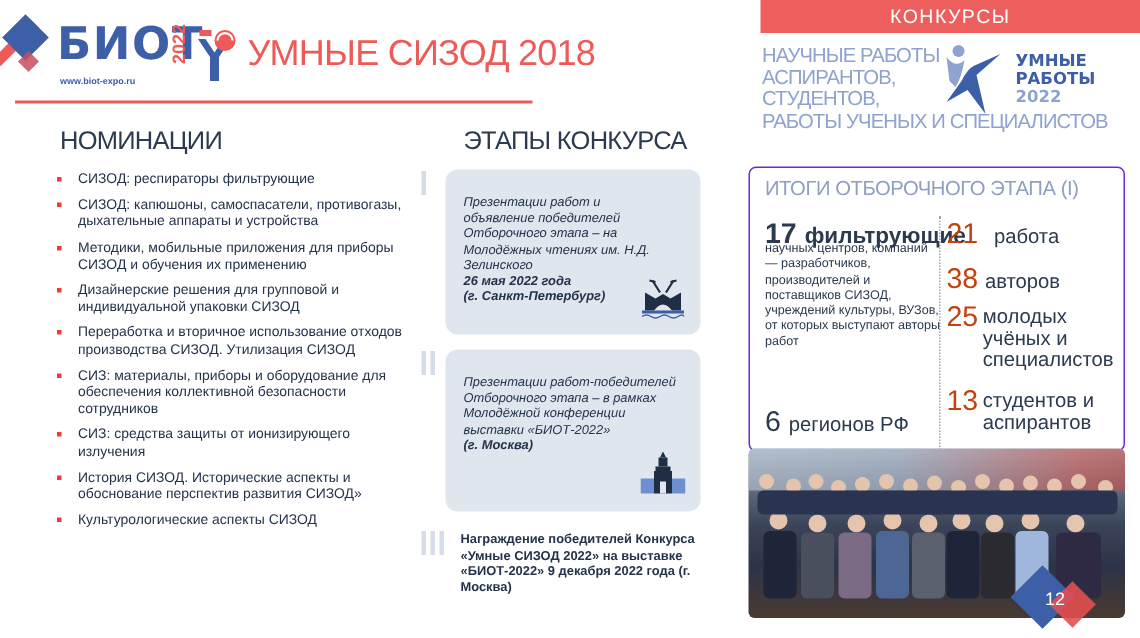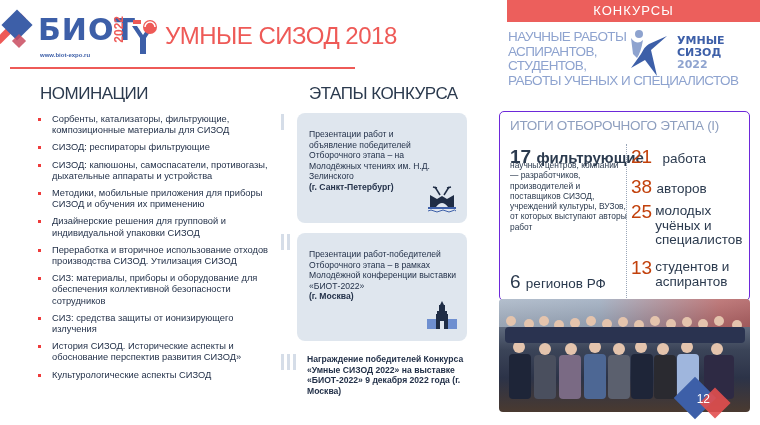--- a/index.html
+++ b/index.html
@@ -22,21 +22,21 @@
   .sec-head { position: absolute; font-size: 17px; color: #2b3a4e; letter-spacing: -0.5px; }
   .nom-head { left: 40px; top: 84px; }
   .nom-list { position: absolute; left: 38px; top: 114px; width: 240px; list-style: none; }
   .nom-list li { position: relative; padding-left: 14px; font-size: 9.3px; line-height: 11.2px; color: #24324a; margin-bottom: 6px; }
   .nom-list li::before { content: ""; position: absolute; left: 0; top: 4px; width: 3px; height: 3px; background: #ee3b3b; }
 
   
   .stg-head { left: 309px; top: 84px; }
   .stage-marker { position: absolute; display: flex; gap: 3px; }
   .stage-marker span { display: block; width: 3px; height: 16px; background: #d5dde8; }
-  .stage-card { position: absolute; left: 297px; width: 170px; background: #dfe6ee; border-radius: 8px; padding: 16px 12px 6px 12px; font-size: 8.6px; line-height: 10.5px; color: #24324a; }
+  .stage-card { position: absolute; left: 297px; width: 170px; background: #dfe6ee; border-radius: 8px; padding: 16px 12px 6px 12px; font-size: 8.6px; line-height: 10.5px; color: #24324a; font-style: italic; }
   .stage-card .em { font-weight: bold; }
   .stage-icon { position: absolute; right: 10px; bottom: 10px; width: 30px; height: 30px; }
   .stage-final { position: absolute; left: 307px; top: 354px; font-size: 8.6px; line-height: 10.5px; font-weight: bold; color: #24324a; width: 165px; }
 
   
   .contest-banner { position: absolute; left: 507px; top: 0; width: 253px; height: 22px; background: #ec5f5c; color: #fff; text-align: center; font-size: 13px; letter-spacing: 1px; line-height: 22px; font-weight: normal; }
   .contest-sub { position: absolute; left: 508px; top: 30px; font-size: 13.5px; line-height: 14.5px; color: #8ea3cf; letter-spacing: -0.6px; }
   .contest-sub .l4 { white-space: nowrap; }
   .star-logo { position: absolute; left: 627px; top: 28px; width: 42px; height: 50px; }
   .smart-logo { position: absolute; left: 677px; top: 35px; font-family: "DejaVu Sans", sans-serif; font-weight: bold; font-size: 11px; line-height: 12px; color: #3d5fa8; }
@@ -79,39 +79,39 @@
   <path d="M2 8 L10 20 L10 36 L16 36 L16 20 L24 8 L19 8 L13 17 L7 8 Z" fill="#3d5fa8"></path>
   <circle cx="20" cy="9" r="7" fill="#ee5a57"></circle>
   <path d="M15 9 A5 5 0 0 1 25 9" stroke="#fff" stroke-width="1.5" fill="none"></path>
   <rect x="3" y="2" width="8" height="4" fill="#ee5a57"></rect>
 </svg>
 <div class="page-title">УМНЫЕ СИЗОД 2018</div>
 <div class="title-underline"></div>
 
 <div class="sec-head nom-head">НОМИНАЦИИ</div>
 <ul class="nom-list">
-  <li>Сорбенты, катализаторы, фильтрующие, композиционные материалы для СИЗОД</li>
   <li>СИЗОД: респираторы фильтрующие</li>
   <li>СИЗОД: капюшоны, самоспасатели, противогазы, дыхательные аппараты и устройства</li>
   <li>Методики, мобильные приложения для приборы СИЗОД и обучения их применению</li>
   <li>Дизайнерские решения для групповой и индивидуальной упаковки СИЗОД</li>
   <li>Переработка и вторичное использование отходов производства СИЗОД. Утилизация СИЗОД</li>
   <li>СИЗ: материалы, приборы и оборудование для обеспечения коллективной безопасности сотрудников</li>
   <li>СИЗ: средства защиты от ионизирующего излучения</li>
   <li>История СИЗОД. Исторические аспекты и обоснование перспектив развития СИЗОД»</li>
   <li>Культурологические аспекты СИЗОД</li>
 </ul>
 
 <div class="sec-head stg-head">ЭТАПЫ КОНКУРСА</div>
 
 <div class="stage-marker" style="left:281px;top:114px;">
     <span></span>
   </div>
 <div class="stage-card" style="top:113px;height:110px;">
   <div style="width:128px;">Презентации работ и объявление победителей Отборочного этапа – на Молодёжных чтениях им. Н.Д. Зелинского</div>
+  <div class="em">26 мая 2022 года</div>
   <div class="em">(г. Санкт-Петербург)</div>
   <svg class="stage-icon" viewBox="0 0 30 30">
     <path d="M3 12 L10 16 L15 13 L20 16 L27 12 L27 24 L21 24 Q15 16 9 24 L3 24 Z" fill="#1f2d45"></path>
     <path d="M8 4 L13 12" stroke="#1f2d45" stroke-width="1.5"></path>
     <path d="M22 4 L17 12" stroke="#1f2d45" stroke-width="1.5"></path>
     <path d="M6 4 L10 5 M24 4 L20 5" stroke="#1f2d45" stroke-width="1.5"></path>
     <rect x="1" y="24" width="28" height="2" fill="#3d5fa8"></rect>
     <path d="M1 28 Q4 26 7 28 T13 28 T19 28 T25 28 T29 28" stroke="#3d5fa8" fill="none" stroke-width="1"></path>
   </svg>
 </div>
@@ -148,21 +148,21 @@
   <div>СТУДЕНТОВ,</div>
   <div class="l4">РАБОТЫ УЧЕНЫХ И СПЕЦИАЛИСТОВ</div>
 </div>
 <svg class="star-logo" viewBox="0 0 42 50">
   <circle cx="12" cy="6" r="4" fill="#8ea3cf"></circle>
   <path d="M4 10 Q10 18 16 12 Q14 24 10 30 L6 26 Z" fill="#8ea3cf"></path>
   <path d="M40 8 L24 22 L30 48 L18 32 L4 40 L14 26 Q18 18 22 16 Z" fill="#3d5fa8"></path>
 </svg>
 <div class="smart-logo">
   <div>УМНЫЕ</div>
-  <div>СИЗОД</div>
+  <div>РАБОТЫ</div>
   <div class="yr">2022</div>
 </div>
 
 <div class="results-box">
   <div class="results-title">ИТОГИ  ОТБОРОЧНОГО ЭТАПА (I)</div>
   <div class="results-divider"></div>
 </div>
 
 <div class="stat-big orgs">
   <span class="n">17</span>

